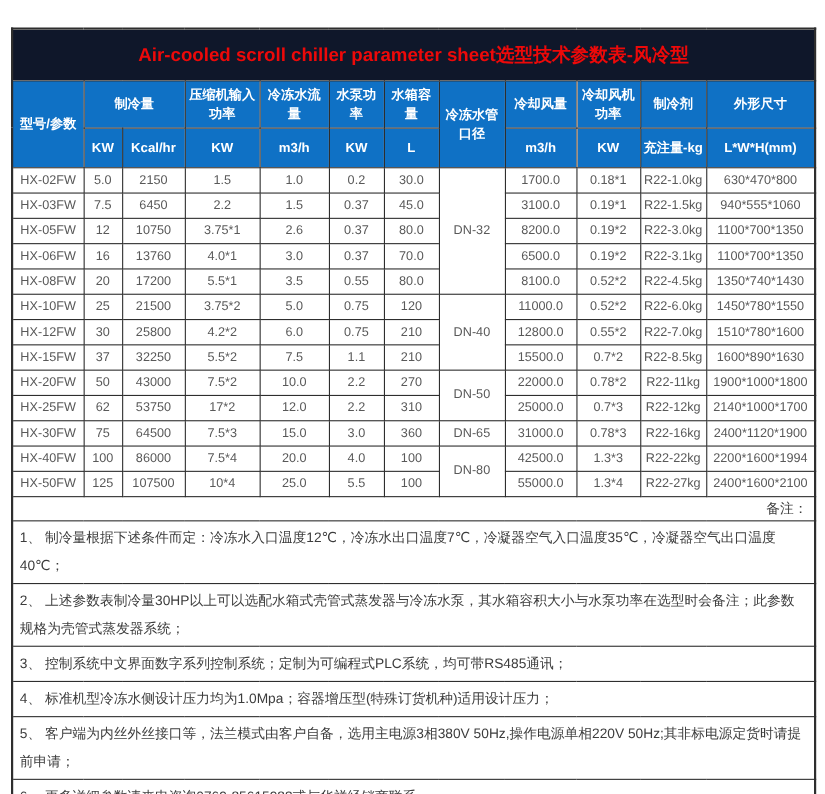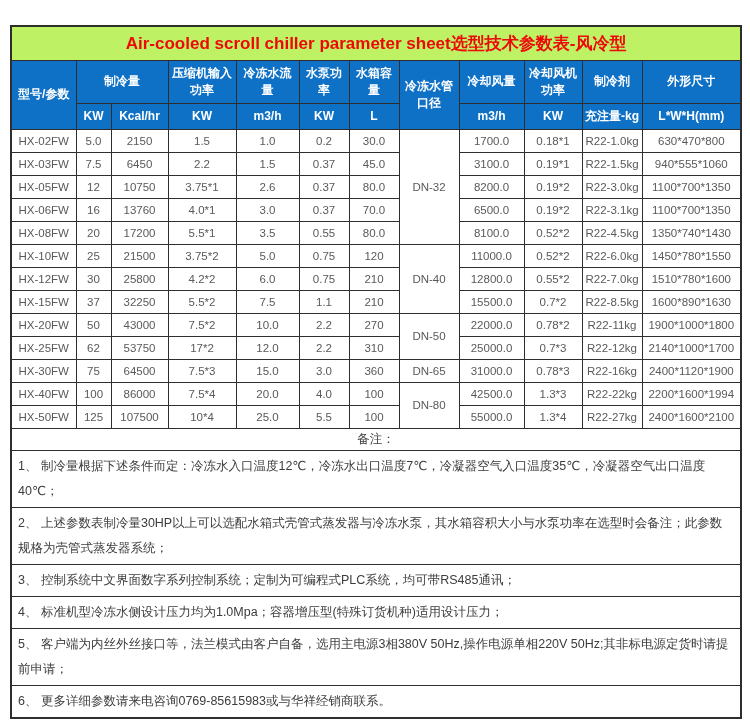--- a/index.html
+++ b/index.html
@@ -19,39 +19,39 @@
     border-collapse:collapse;table-layout:fixed;
     border:2px solid var(--border);
     background:#fff;
   }
   table.sheet th, table.sheet td{
     border:1px solid var(--border);
     box-sizing:border-box;
     overflow:hidden;
   }
   td.title-cell{
-    height:34px;text-align:center;vertical-align:middle;
+    height:47px;text-align:center;vertical-align:middle;
     font-weight:bold;font-size:17px;color:var(--red);
-    background:#bef264;letter-spacing:0;
+    background:#0f172a;letter-spacing:0;
   }
   th.hdr{
     background:var(--blue);color:#fff;font-weight:bold;
     font-size:12px;text-align:center;vertical-align:middle;
     padding:1px 2px;line-height:17px;
   }
   tr.hdr-row-1 th{height:43px;}
-  tr.hdr-row-2 th{height:26px;}
+  tr.hdr-row-2 th{height:36px;}
   td.data{
     height:23px;text-align:center;vertical-align:middle;
     font-size:11.5px;color:var(--cell-text);background:#fff;
     padding:0 1px;white-space:nowrap;
   }
   td.remark{
     height:21px;font-size:12.5px;color:var(--note-text);
-    padding:2px 6px;text-align:center;vertical-align:middle;background:#fff;
+    padding:2px 6px;text-align:right;vertical-align:middle;background:#fff;
   }
   td.note{
     text-align:left;font-size:12.5px;color:var(--note-text);
     padding:3px 6px;line-height:25px;background:#fff;vertical-align:middle;
   }
 </style>
 </head>
 <body>
 
 <table class="sheet">

